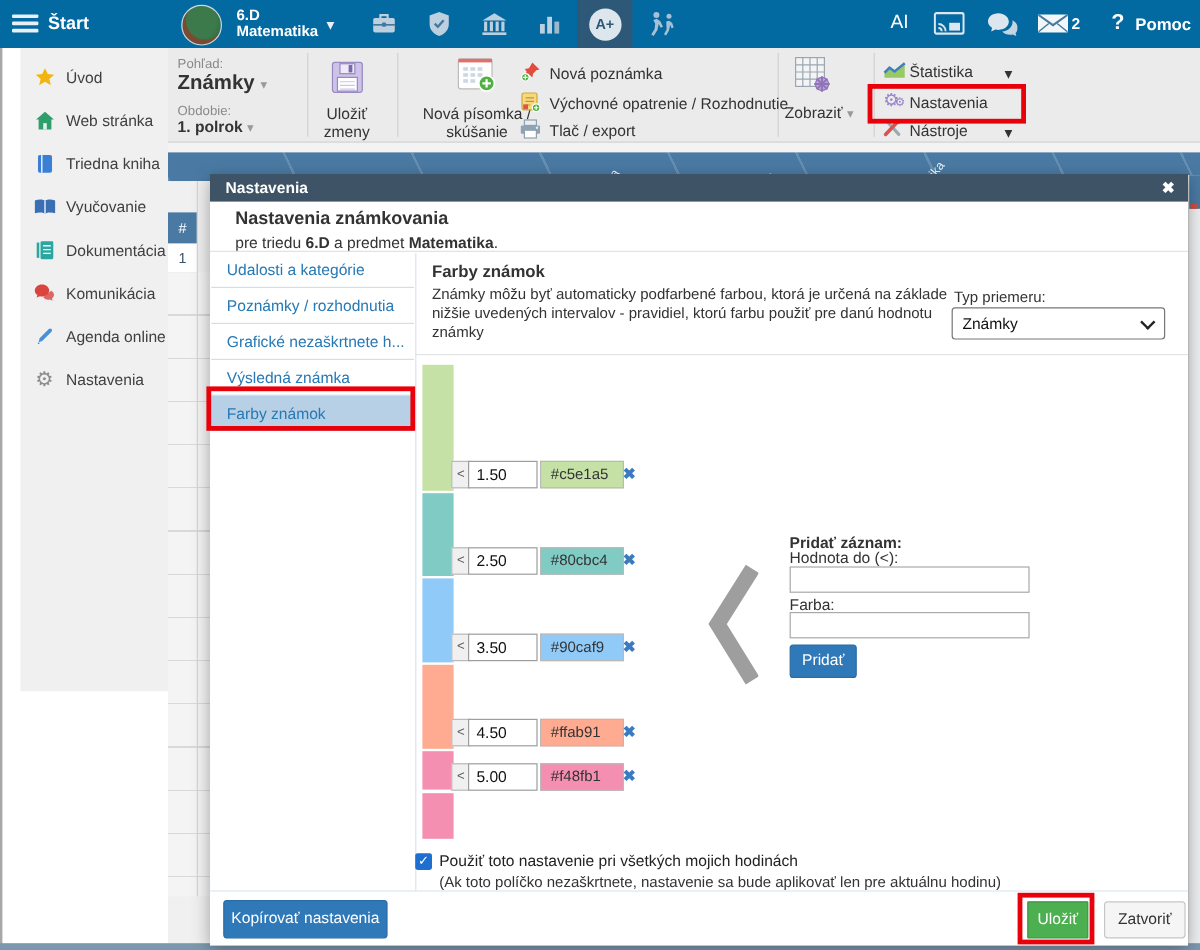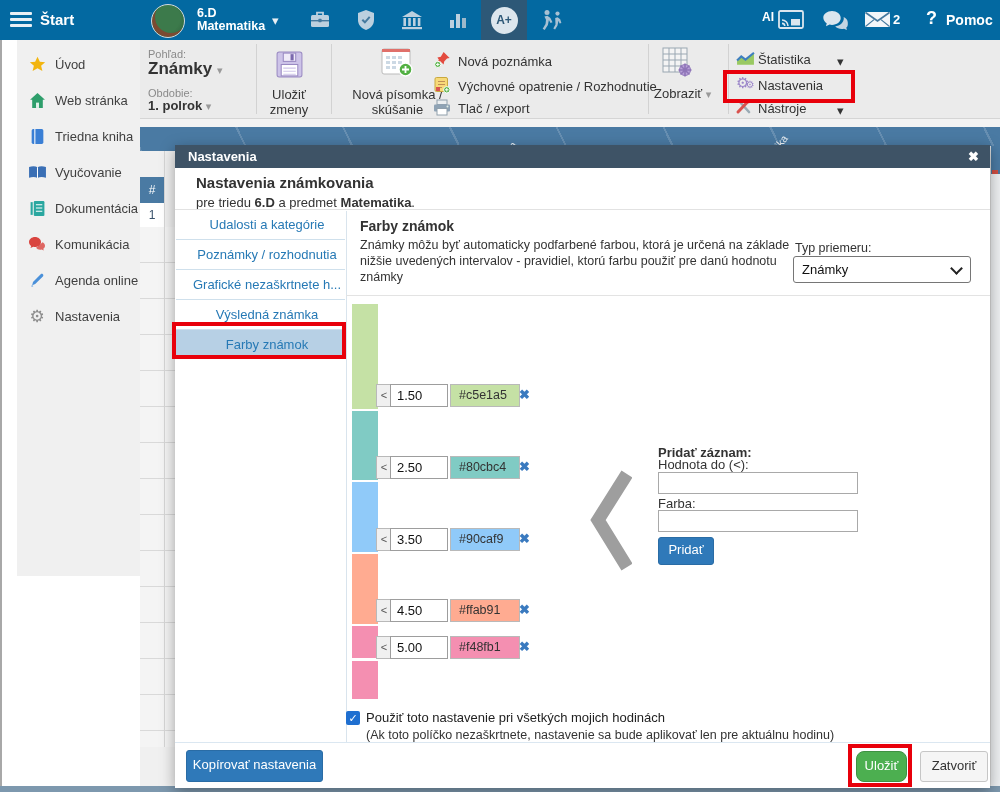--- a/index.html
+++ b/index.html
@@ -15,21 +15,21 @@
   .avatar{position:absolute;left:151px;top:4px;width:32px;height:32px;border-radius:50%;
           background:radial-gradient(circle at 40% 40%, #3c7a4b 0 55%, #2c5e3a 100%);
           border:1px solid #cfd8de;
           box-shadow:inset 3px -4px 0 #7b4a32;}
   .tb-class{position:absolute;left:197px;top:7px;font-size:12.5px;font-weight:bold;line-height:13px;}
   .caret-w{position:absolute;left:272px;top:13px;font-size:13px;color:#e9f0f5;}
   .tb-ic{position:absolute;top:0;width:46px;height:40px;display:flex;align-items:center;justify-content:center;}
   .tb-sel{background:#2d5877;}
   .aplus{width:27px;height:27px;border-radius:50%;background:#dde6ed;color:#2d5877;
          font-size:12px;font-weight:bold;display:flex;align-items:center;justify-content:center;}
-  .tb-ai{position:absolute;left:742px;top:10px;font-size:12px;font-weight:bold;margin-left:20px;}
+  .tb-ai{position:absolute;left:742px;top:10px;font-size:16px;font-weight:normal;}
   .tb-q{position:absolute;left:926px;top:8px;font-size:18px;font-weight:bold;}
   .tb-help{position:absolute;left:946px;top:12px;font-size:14px;font-weight:bold;}
   .tb-badge{position:absolute;left:893px;top:12px;font-size:13px;font-weight:bold;}
   
   .sidebar{position:absolute;left:17px;top:40px;width:140px;height:536px;background:#f0f0f0;border-right:1px solid #d8d8d8;}
   .side-item{position:relative;height:36px;display:flex;align-items:center;cursor:pointer;}
   .side-ic{width:22px;margin-left:9px;display:flex;justify-content:center;align-items:center;}
   .side-label{margin-left:7px;font-size:13px;color:#3f3f3f;}
   .side-chev{position:absolute;right:11px;color:#b9b9b9;font-size:15px;}
   
@@ -57,21 +57,21 @@
   .bottombar{position:absolute;left:0;top:786px;width:1000px;height:6px;background:#7d98ae;}
   
   .modal{position:absolute;left:175px;top:145px;width:815px;height:643px;background:#fff;
          box-shadow:0 4px 14px rgba(0,0,0,.35);z-index:5;}
   .m-head{position:absolute;left:0;top:0;width:815px;height:23px;background:#3e5366;color:#fff;
           font-size:13px;font-weight:bold;line-height:23px;padding-left:13px;box-sizing:border-box;}
   .m-close{position:absolute;right:11px;top:0;color:#fff;font-size:13px;cursor:pointer;line-height:23px;}
   .m-title{position:absolute;left:21px;top:29px;font-size:15px;font-weight:bold;color:#333;}
   .m-sub{position:absolute;left:21px;top:50px;font-size:13px;color:#333;}
   .hr1{position:absolute;left:0;top:64px;width:815px;height:1px;background:#e2e2e2;}
-  .m-nav{position:absolute;left:1px;top:65px;width:169px;text-align:center;}
+  .m-nav{position:absolute;left:1px;top:65px;width:169px;}
   .mnav{height:29px;line-height:29px;padding-left:13px;font-size:13px;color:#2679b5;
         border-top:1px solid #cfe0ec;cursor:pointer;}
   .mnav:first-child{border-top:none;}
   .mnav.sel{background:#b7d0e5;}
   .vdiv{position:absolute;left:171px;top:66px;width:1px;height:531px;background:#d9e4ed;}
   .c-head{position:absolute;left:185px;top:73px;font-size:14px;font-weight:bold;color:#333;}
   .c-desc{position:absolute;left:185px;top:92px;width:452px;font-size:12.5px;color:#333;line-height:16px;}
   .typ-lab{position:absolute;left:620px;top:96px;font-size:12.5px;color:#333;}
   .sel-box{position:absolute;left:618px;top:111px;width:178px;height:27px;border:1px solid #767676;
            border-radius:3px;background:#fff;font-size:13px;color:#111;line-height:25px;
@@ -95,21 +95,21 @@
          font-family:"Liberation Sans",sans-serif;font-size:13px;padding:0 3px;}
   .btn-blue{background:#2f79b9;color:#fff;border:1px solid #2a6ca5;border-radius:3px;
             font-size:13px;text-align:center;cursor:pointer;font-family:"Liberation Sans",sans-serif;}
   .chk{position:absolute;left:171px;top:566px;width:14px;height:14px;background:#1f6fd0;border-radius:2px;
        color:#fff;font-size:11px;line-height:14px;text-align:center;cursor:pointer;}
   .chk-lab{position:absolute;left:191px;top:565px;font-size:13px;color:#222;}
   .chk-note{position:absolute;left:191px;top:583px;font-size:12.5px;color:#333;}
   .f-div{position:absolute;left:0;top:597px;width:815px;height:1px;background:#dbe7f1;}
   .btn-copy{position:absolute;left:11px;top:605px;width:135px;height:30px;line-height:28px;}
   .btn-save{position:absolute;left:681px;top:606px;width:49px;height:29px;line-height:27px;
-            background:#4caf50;color:#fff;border:1px solid #3e9142;border-radius:8px;
+            background:#4caf50;color:#fff;border:1px solid #3e9142;border-radius:1px;
             font-size:13px;text-align:center;cursor:pointer;}
   .btn-close{position:absolute;left:745px;top:606px;width:66px;height:29px;line-height:27px;
              background:#f5f5f5;color:#333;border:1px solid #c6c6c6;border-radius:3px;
              font-size:13px;text-align:center;cursor:pointer;}
   .btn-add{position:absolute;left:483px;top:392px;width:54px;height:26px;line-height:24px;}
   
   .redbox{position:absolute;border:4px solid #e8000b;z-index:9;pointer-events:none;}
 </style>
 </head>
 <body>

